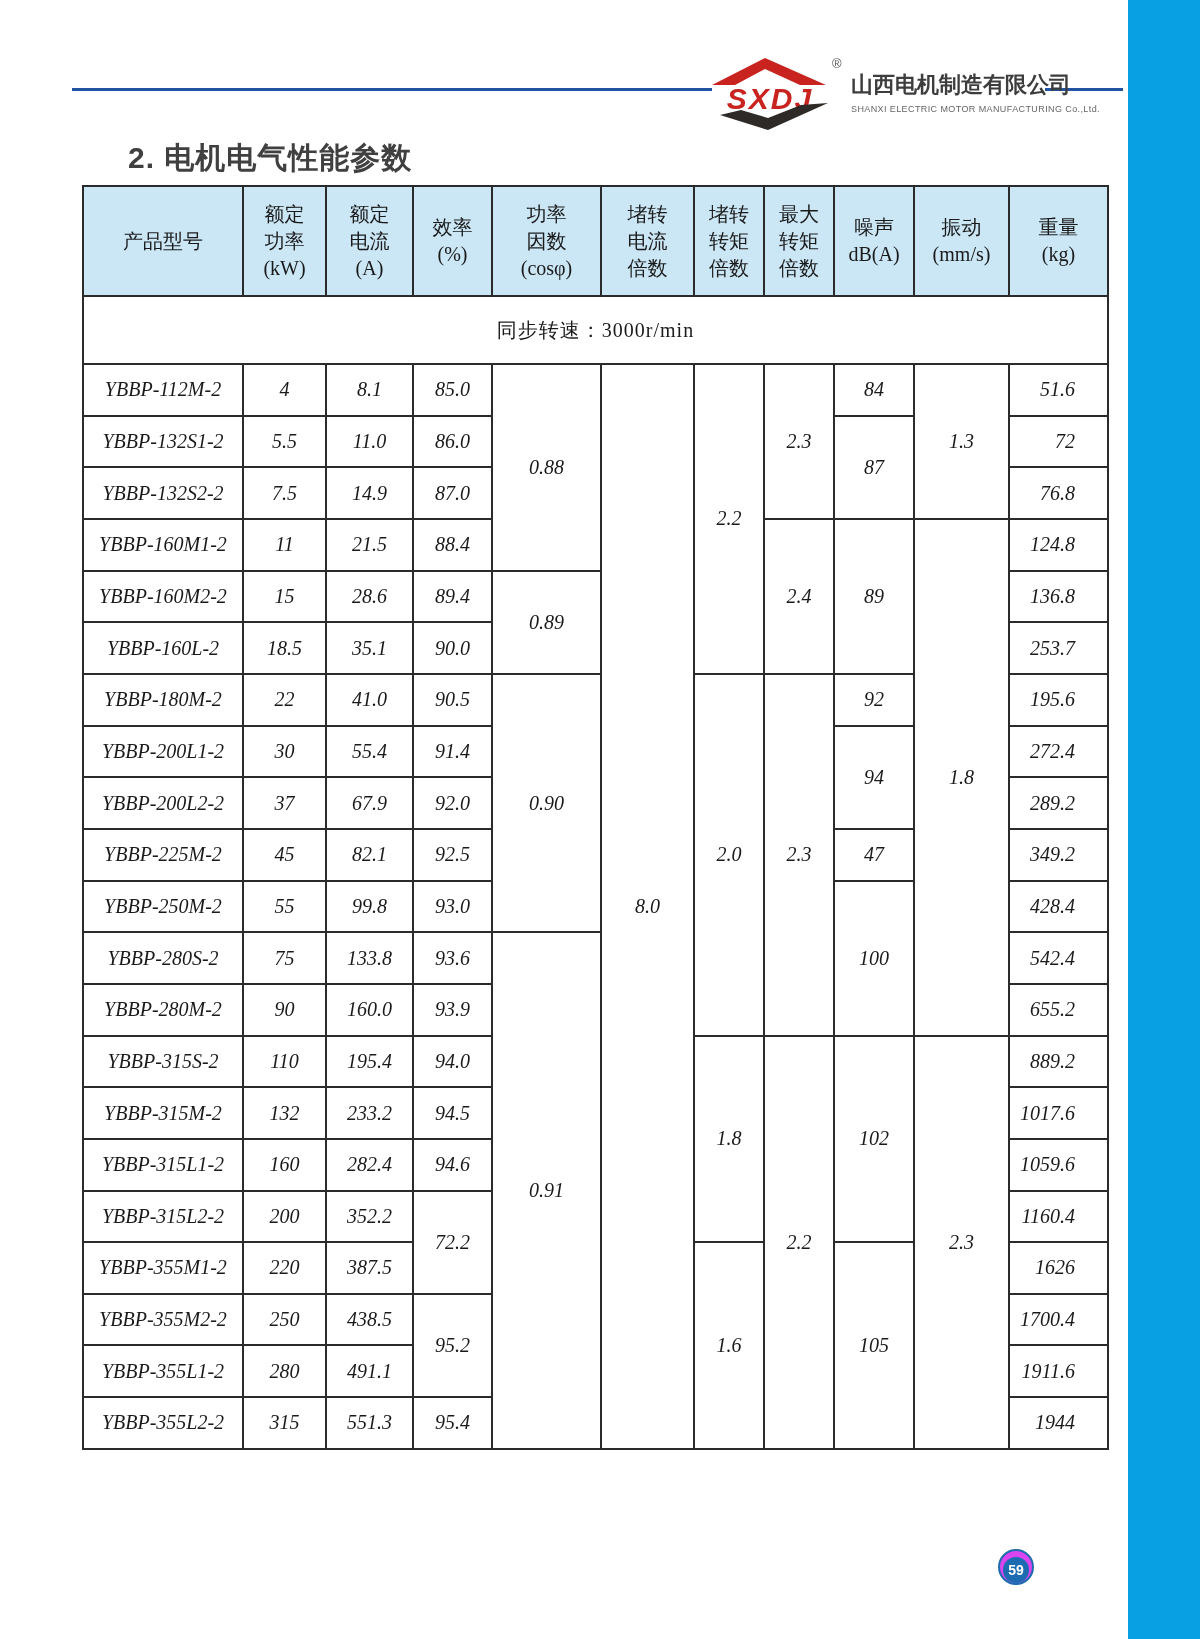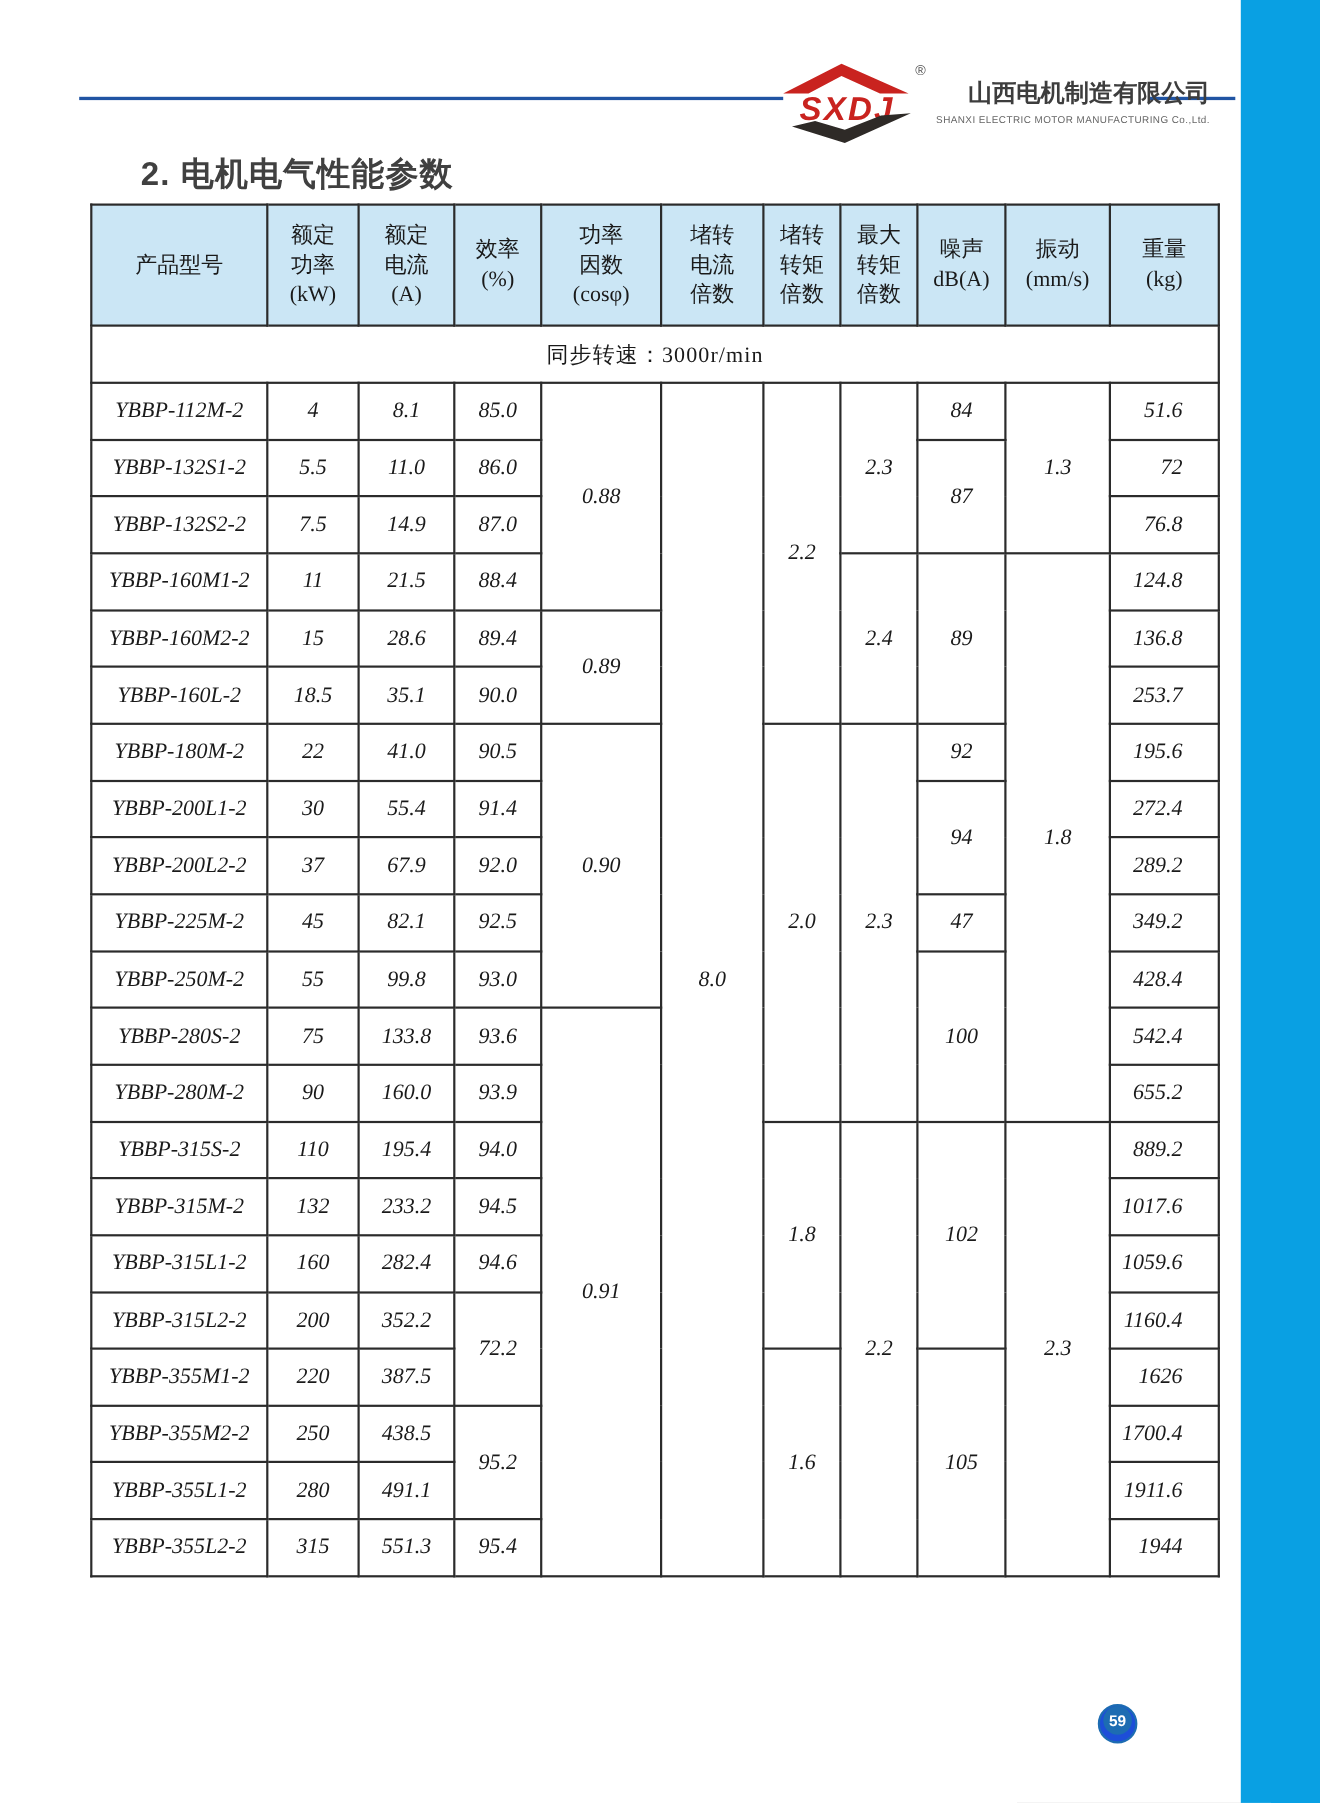--- a/index.html
+++ b/index.html
@@ -6,36 +6,36 @@
   body { background:#888; }
   .page { position:relative; width:1200px; height:1639px; background:#ffffff; overflow:hidden;
           font-family:"Liberation Serif","DejaVu Serif",serif; }
   .sidebar { position:absolute; right:0; top:0; width:72px; height:1639px; background:#09a0e3; }
   .rule { position:absolute; top:88px; height:3px; background:#2054a3; }
   .rule-left { left:72px; width:640px; }
   .rule-right { left:1045px; width:78px; }
   .logo { position:absolute; left:708px; top:52px; width:140px; height:82px; }
   .company { position:absolute; left:851px; top:70px; }
   .company-cn { font-family:"Liberation Sans","DejaVu Sans",sans-serif; font-weight:bold;
-                font-size:22px; color:#3d3d3d; white-space:nowrap;text-align:right; }
+                font-size:22px; color:#3d3d3d; white-space:nowrap; }
   .company-en { font-family:"Liberation Sans","DejaVu Sans",sans-serif; font-size:9px;
                 color:#666; letter-spacing:0.4px; margin-top:4px; white-space:nowrap; }
   .title { position:absolute; left:128px; top:138px; font-family:"Liberation Sans","DejaVu Sans",sans-serif;
            font-weight:bold; font-size:30px; color:#404040; letter-spacing:1px; }
   table.spec { position:absolute; left:82px; top:185px; width:1025px; border-collapse:collapse;
                table-layout:fixed; }
   .spec th, .spec td { border:2px solid #2b2b2b; text-align:center; vertical-align:middle;
                        padding:0; font-size:20px; color:#1a1a1a; white-space:pre-line; }
   .spec thead th { background:#cbe6f5; font-weight:normal; line-height:1.35; height:110px; }
-  tr.speed td { height:52px; letter-spacing:1px; }
+  tr.speed td { height:68px; letter-spacing:1px; }
   tr.dr { height:51.67px;font-style:italic; }
   td.wt { text-align:right; padding-right:32px;margin-top:10px; }
   .badge { position:absolute; left:998px; top:1549px; width:36px; height:36px;
-           border:2px solid #1d6cb2; border-radius:50%; background:#1d4ed8;
-           display:flex; align-items:flex-start; justify-content:center; }
+           border:2px solid #1d6cb2; border-radius:50%; background:#d946ef;
+           display:flex; align-items:flex-end; justify-content:center; }
   .badge-inner { width:26px; height:26px; border-radius:50%; background:#1d6cb2; color:#fff;
                  font-family:"Liberation Sans","DejaVu Sans",sans-serif; font-weight:bold;
                  font-size:14px; display:flex; align-items:center; justify-content:center; }
 </style>
 </head>
 <body>
 
 <div class="page">
 
   <div class="rule rule-left"></div>

